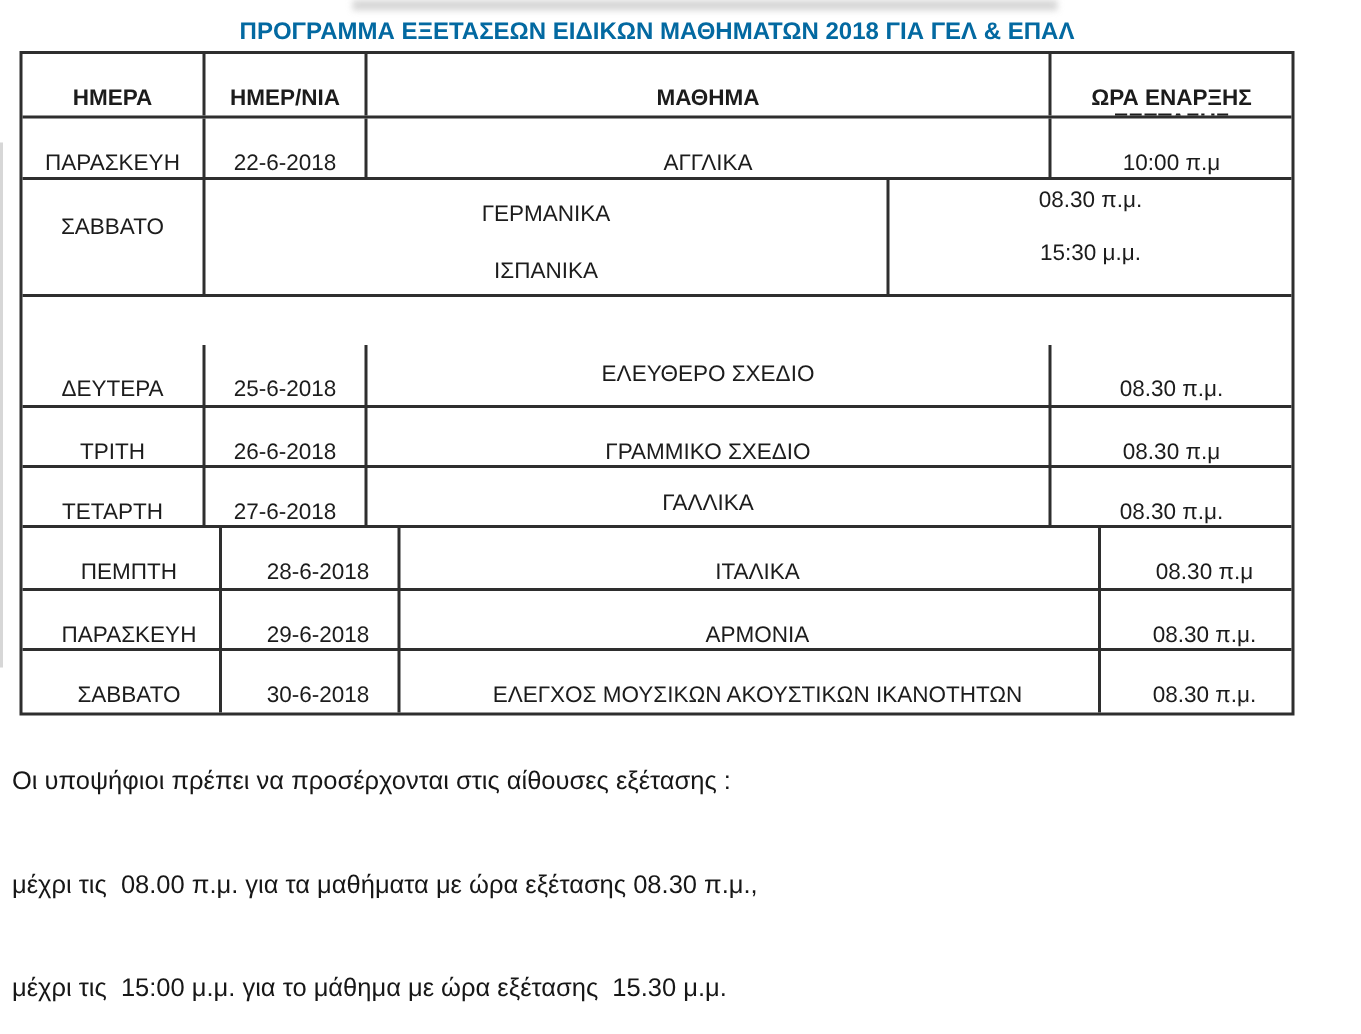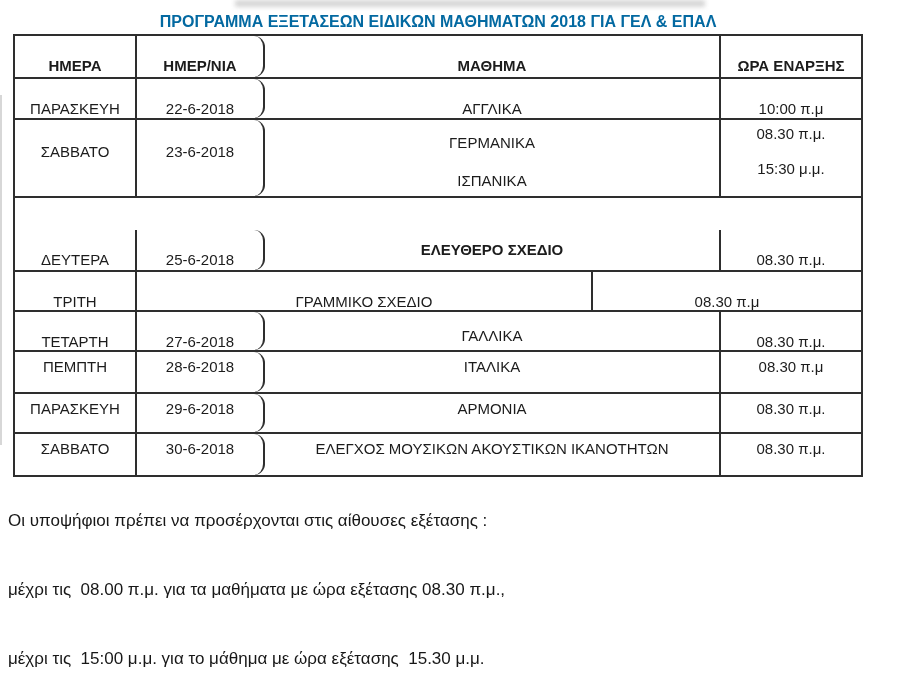--- a/index.html
+++ b/index.html
@@ -58,36 +58,36 @@
   .cell {
     box-sizing: border-box;
     border-right: 2px solid #2e2e2e;
     text-align: center;
     font-size: 15px;
     line-height: 16px;
     padding-top: 22px;
     overflow: hidden;
   }
   .c1 { width: 122px; }
-  .c2 { width: 128px; border-radius: 11px; }
+  .c2 { width: 108px; }
   .c3 { width: 456px; }
   .c4 { flex: 1; border-right: none; }
   .th  { font-weight: bold; }
   .h-hdr { height: 41px; }
   .h-r1  { height: 39px; }
   .h-r2  { height: 76px; }
   .h-r3  { height: 40px; margin-top: 32px; }
   .h-r4  { height: 38px; }
   .h-r5  { height: 38px; }
   .h-r6  { height: 40px; }
   .h-r7  { height: 38px; }
   .h-r8  { height: 41px; }
-  .pad12 { padding-top: 12px; font-weight: bold; }
+  .pad12 { padding-top: 12px; }
   .pad16 { padding-top: 16px; }
-  .pad7  { padding-top: 7px; }
+  .pad7  { padding-top: 22px; margin-left: 11px; }
   .vc24  { padding-top: 24px; }
   .stack { padding-top: 0; }
   .stack .sub1  { margin-top: 15px; }
   .stack .sub2  { margin-top: 22px; }
   .stack .time1 { margin-top: 6px; }
   .stack .time2 { margin-top: 19px; }
   .notes {
     position: absolute;
     left: 8px; top: 463px;
     width: 880px;
@@ -118,40 +118,40 @@
 
     <div class="trow h-r1">
       <div class="cell c1">ΠΑΡΑΣΚΕΥΗ</div>
       <div class="cell c2">22-6-2018</div>
       <div class="cell c3">ΑΓΓΛΙΚΑ</div>
       <div class="cell c4">10:00 π.μ</div>
     </div>
 
     <div class="trow h-r2">
       <div class="cell c1 vc24">ΣΑΒΒΑΤΟ</div>
-      <div class="cell c2 vc24">23-6-2018</div>
       <div class="cell c3 stack">
         <div class="sub1">ΓΕΡΜΑΝΙΚΑ</div>
         <div class="sub2">ΙΣΠΑΝΙΚΑ</div>
       </div>
       <div class="cell c4 stack">
         <div class="time1">08.30 π.μ.</div>
         <div class="time2">15:30 μ.μ.</div>
       </div>
     </div>
 
     <div class="trow h-r3">
       <div class="cell c1">ΔΕΥΤΕΡΑ</div>
       <div class="cell c2">25-6-2018</div>
       <div class="cell c3 pad12">ΕΛΕΥΘΕΡΟ ΣΧΕΔΙΟ</div>
       <div class="cell c4">08.30 π.μ.</div>
     </div>
 
     <div class="trow h-r4">
       <div class="cell c1">ΤΡΙΤΗ</div>
+      <div class="cell c2">26-6-2018</div>
       <div class="cell c3">ΓΡΑΜΜΙΚΟ ΣΧΕΔΙΟ</div>
       <div class="cell c4">08.30 π.μ</div>
     </div>
 
     <div class="trow h-r5">
       <div class="cell c1">ΤΕΤΑΡΤΗ</div>
       <div class="cell c2">27-6-2018</div>
       <div class="cell c3 pad16">ΓΑΛΛΙΚΑ</div>
       <div class="cell c4">08.30 π.μ.</div>
     </div>

